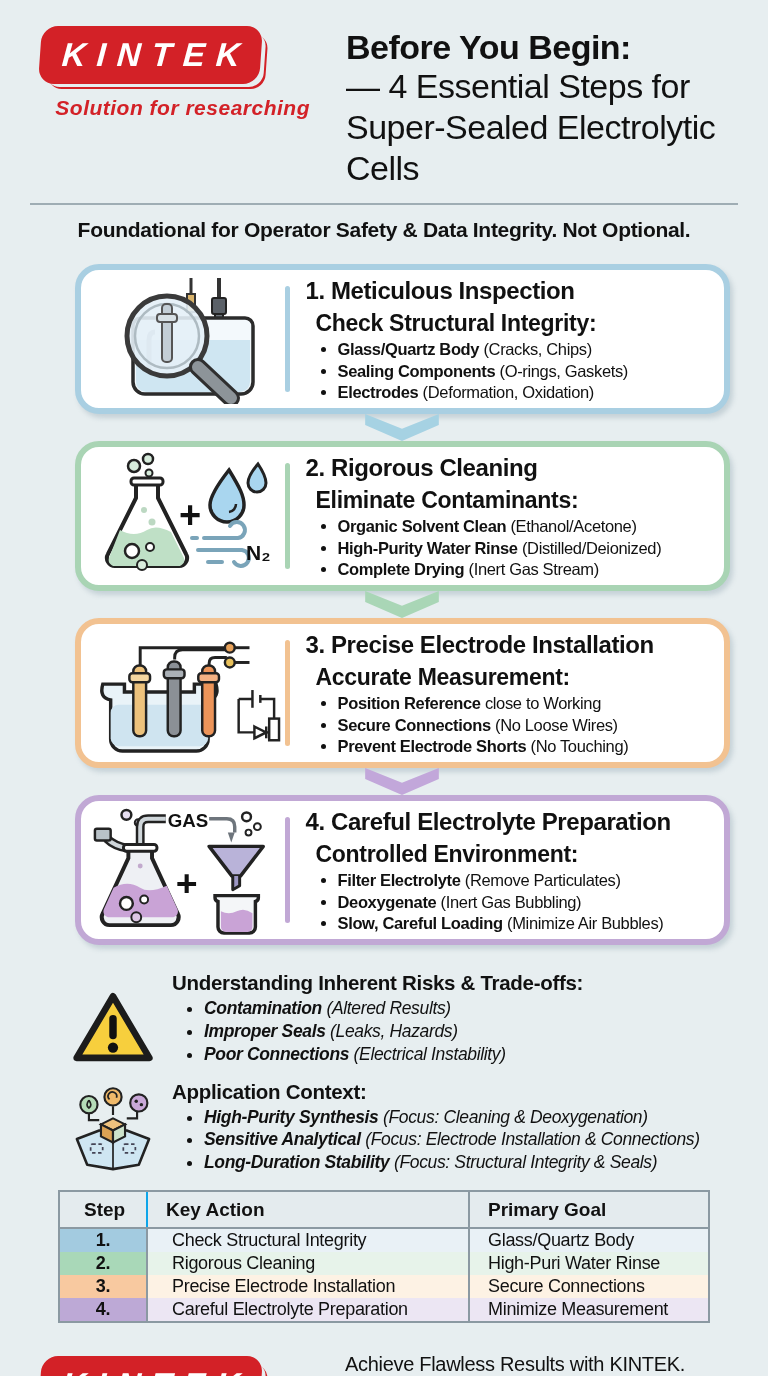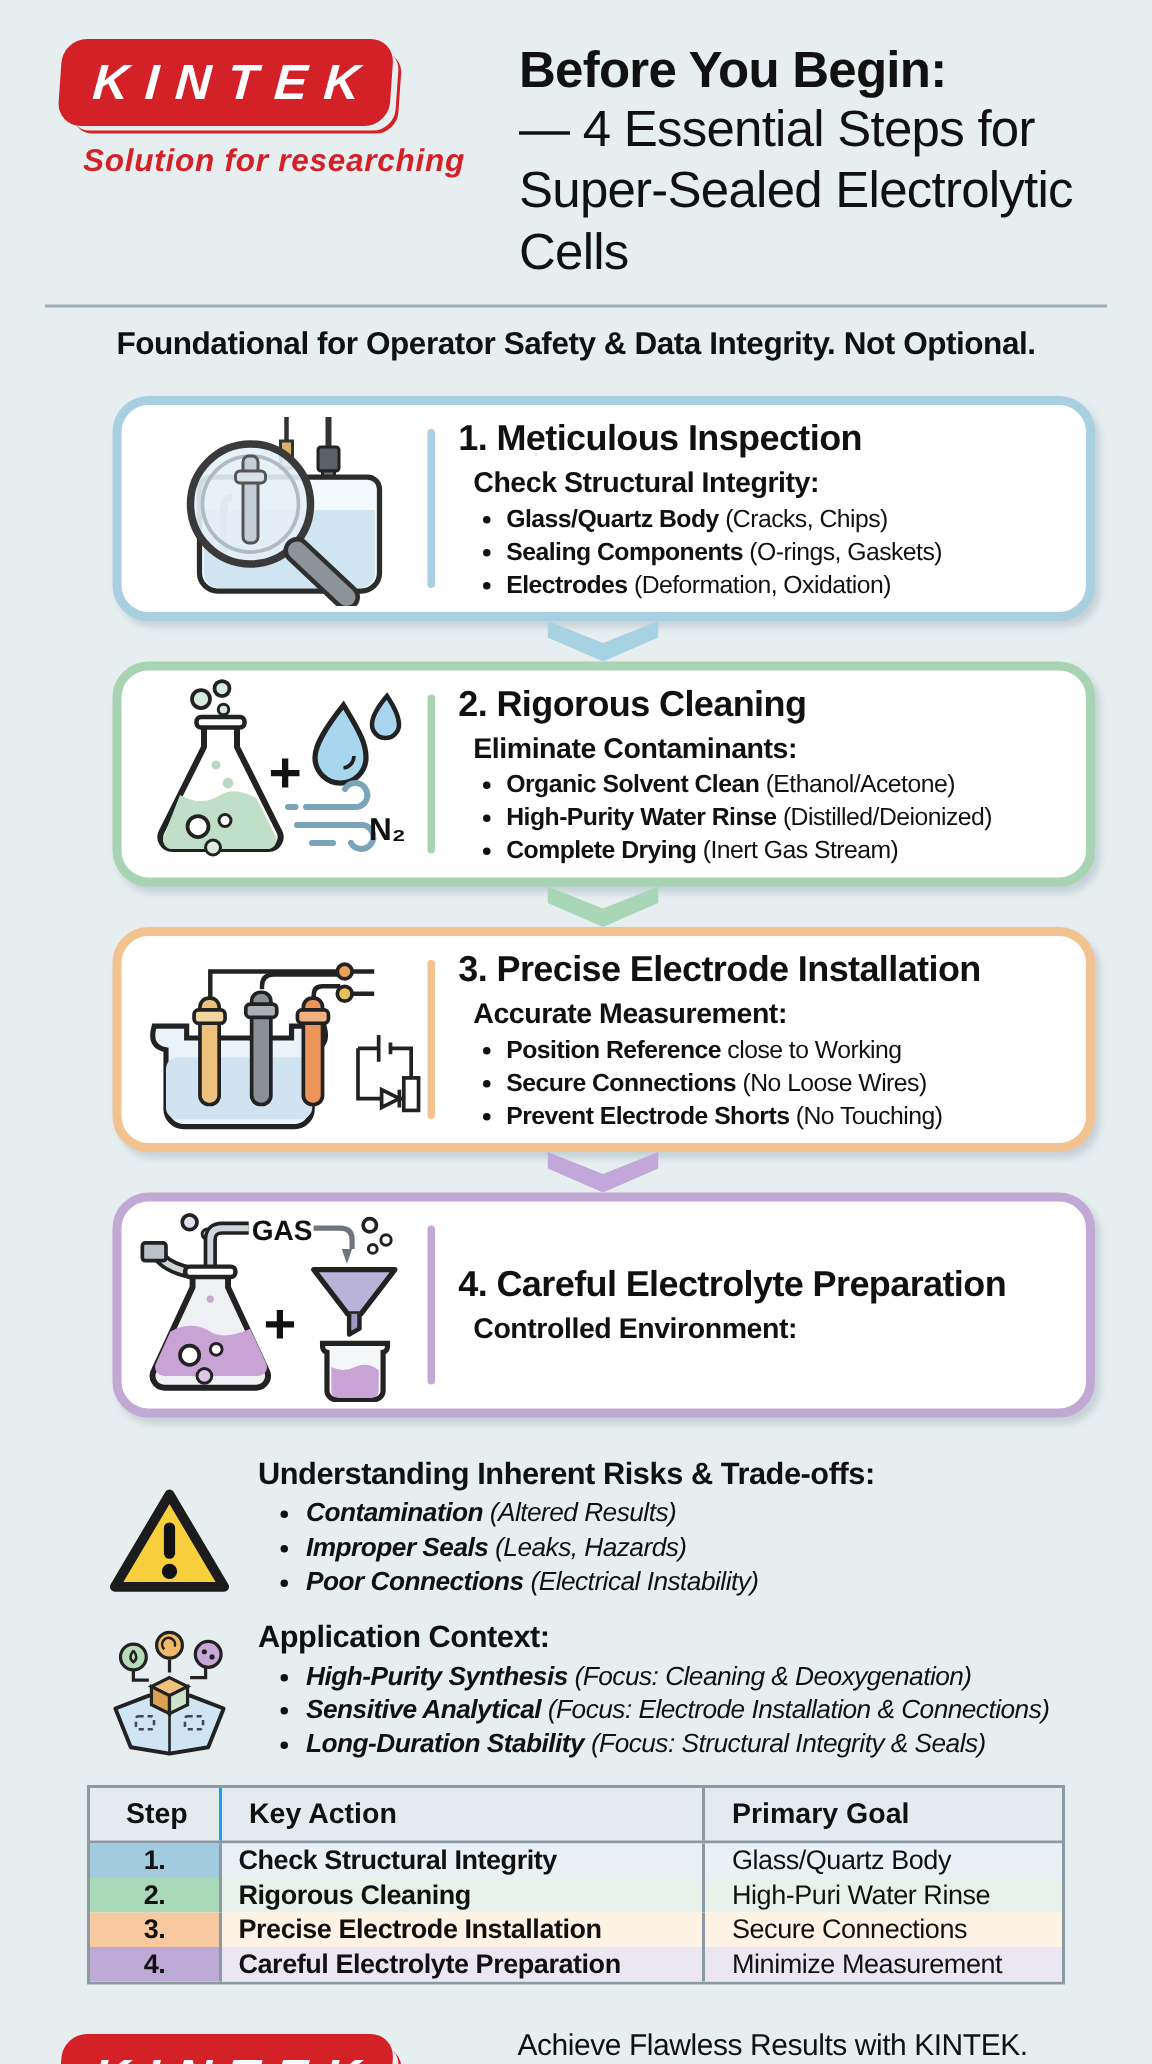--- a/index.html
+++ b/index.html
@@ -38,42 +38,42 @@
     width:655px; height:150px; margin:0 auto; background:#fff;
     border:6px solid var(--accent,#a9cfe2); border-radius:24px;
     display:flex; align-items:center; padding:8px 12px 8px 8px;
     box-shadow:3px 4px 5px rgba(110,135,150,.28);
   }
   .card-icon { width:192px; flex:0 0 192px; display:flex; align-items:center; justify-content:center; }
   .card-divider { flex:0 0 5px; align-self:stretch; margin:8px 16px 8px 4px;
     background:var(--accent); border-radius:3px; }
   .card-text { flex:1; padding-top:2px; }
   .card-title { font-size:24px; font-weight:bold; margin:0 0 5px; letter-spacing:-0.4px; white-space:nowrap; }
-  .card-sub { font-size:19px; font-weight:bold; margin:0 0 2px 10px; letter-spacing:-0.3px; }
+  .card-sub { font-size:23px; font-weight:bold; margin:0 0 2px 10px; letter-spacing:-0.3px; }
   ul.bullets { margin:0 0 0 16px; padding-left:16px; list-style:disc; }
   ul.bullets li { font-size:16.5px; line-height:1.33; letter-spacing:-0.35px; white-space:nowrap; }
   ul.bullets li b { letter-spacing:-0.35px; }
   .arrow-wrap { text-align:center; height:27px; line-height:0; margin:0; }
   .arrow-wrap svg { height:27px; width:104px; }
   
   .note-row { display:flex; gap:16px; margin:26px 0 0 70px; align-items:flex-end; }
   .note-icon { width:86px; flex:0 0 86px; display:flex; justify-content:center; padding-top:4px; }
   .note-title { font-size:20.5px; font-weight:bold; letter-spacing:-0.3px; margin-bottom:2px; }
   .note-row ul.bullets li { font-size:17.5px; line-height:1.3;font-style:italic; }
   .context-row { margin-top:14px; }
   
   .summary-table { width:652px; margin:16px auto 0; border:2px solid #8b99a2; background:#fff; }
   .t-row { display:grid; grid-template-columns:88px 322px 238px; }
   .t-head { background:#e4ebee; border-bottom:2px solid #8b99a2; font-weight:bold; font-size:19px; }
   .t-head > div { padding:7px 0 6px 18px; }
   .t-head > div:first-child { padding-left:24px; }
   .cell-step { text-align:center; font-weight:bold; background:var(--c); border-right:2px solid #8b99a2; }
   .t-head .h-step { border-right:2px solid #0ea5e9; }
   .t-head .h-action { border-right:2px solid #8b99a2; }
-  .cell-action { background:var(--t); padding-left:11px; border-right:2px solid #8b99a2;font-weight:bold; }
+  .cell-action { background:var(--t); padding-left:24px; border-right:2px solid #8b99a2; }
   .cell-goal { background:var(--t); padding-left:18px; }
   .t-body { font-size:18px; line-height:23px; letter-spacing:-0.3px; }
   
   .footer { display:flex; margin:24px 0 0 40px; gap:30px; align-items:center; }
   .footer .logo-block { width:275px; flex:0 0 275px; }
   .footer-text { font-size:20px; line-height:1.35; letter-spacing:-0.3px; padding-top:4px; }
   .footer-url { font-weight:bold; cursor:pointer; }
 </style>
 </head>
 <body>
@@ -254,20 +254,25 @@
         <polygon points="122,42 177,42 154,72 145,72" fill="#b9b3d9" stroke="#222" stroke-width="3.5" stroke-linejoin="round"></polygon>
         <path d="M146 72 l0 14 7 -4 0 -10" fill="#9d97c4" stroke="#222" stroke-width="3" stroke-linejoin="round"></path>
         <path d="M128 92 h44 v2 a4 4 0 0 1 -3 4 v26 a6 6 0 0 1 -6 6 h-26 a6 6 0 0 1 -6 -6 V98 a4 4 0 0 1 -3 -4 z" fill="#f4f6f8" stroke="#222" stroke-width="3.5"></path>
         <path d="M134 108 q8 4 16 0 q8 -4 16 2 v14 a5 5 0 0 1 -5 5 h-22 a5 5 0 0 1 -5 -5 z" fill="#c9a3d6"></path>
       </svg>
     </div>
     <div class="card-divider"></div>
     <div class="card-text">
       <div class="card-title">4. Careful Electrolyte Preparation</div>
       <div class="card-sub">Controlled Environment:</div>
+      <ul class="bullets">
+        <li><b>Filter Electrolyte</b><span> (Remove Particulates)</span></li>
+        <li><b>Deoxygenate</b><span> (Inert Gas Bubbling)</span></li>
+        <li><b>Slow, Careful Loading</b><span> (Minimize Air Bubbles)</span></li>
+      </ul>
     </div>
   </div>
 </div>
 
 <div class="note-row">
   <div class="note-icon">
     <svg width="84" height="76" viewBox="0 0 90 80">
       <polygon points="45,6 84,72 6,72" fill="#f7cf3d" stroke="#1c1c1c" stroke-width="7" stroke-linejoin="round"></polygon>
       <rect x="41" y="26" width="8" height="26" rx="4" fill="#111"></rect>
       <circle cx="45" cy="61" r="5.5" fill="#111"></circle>

